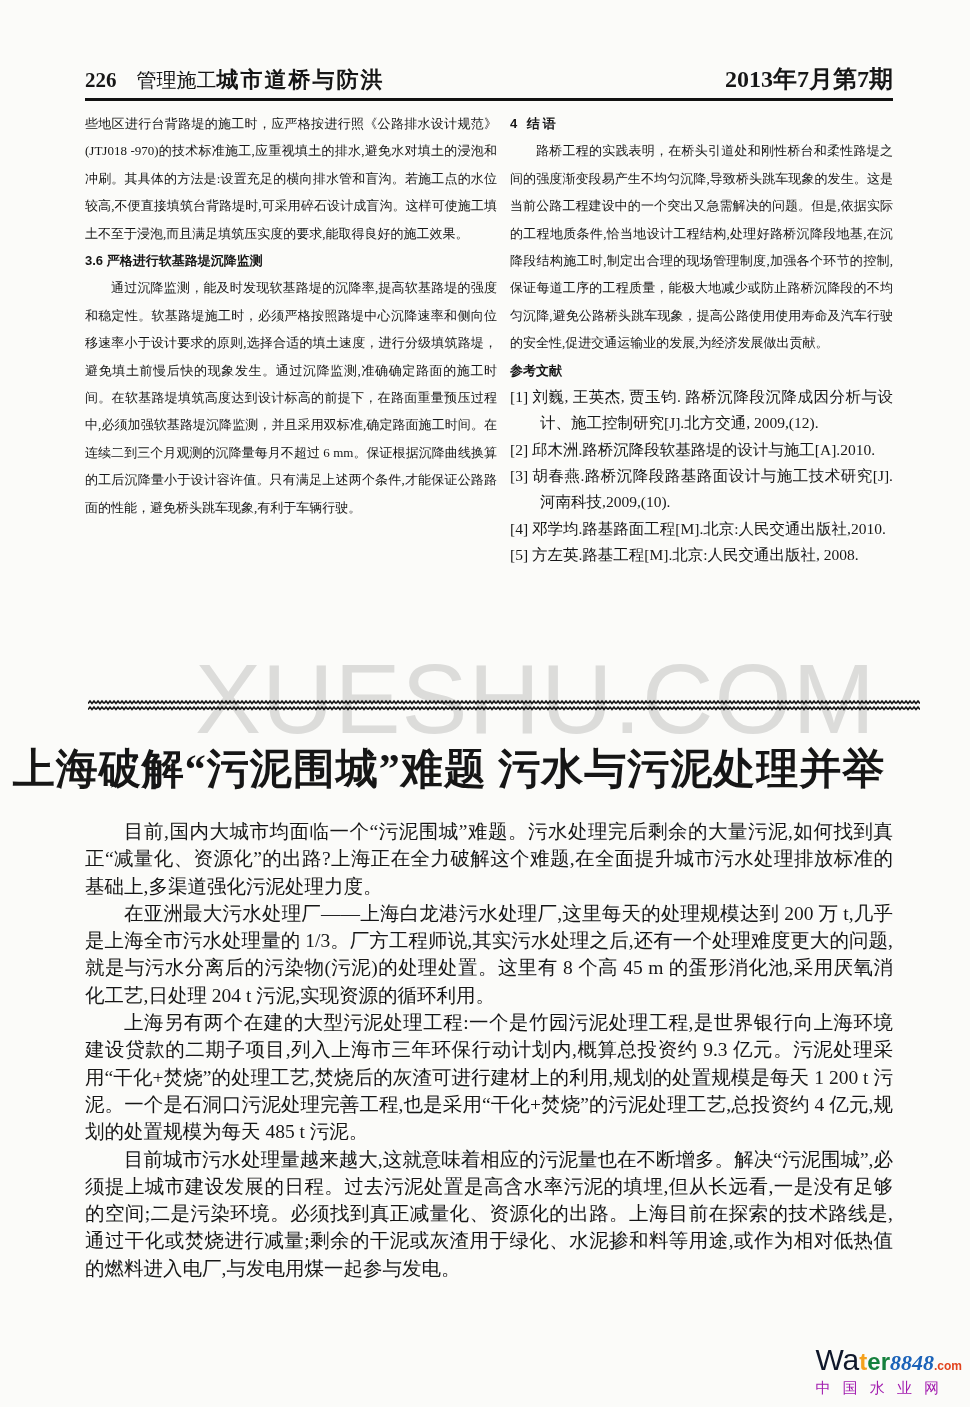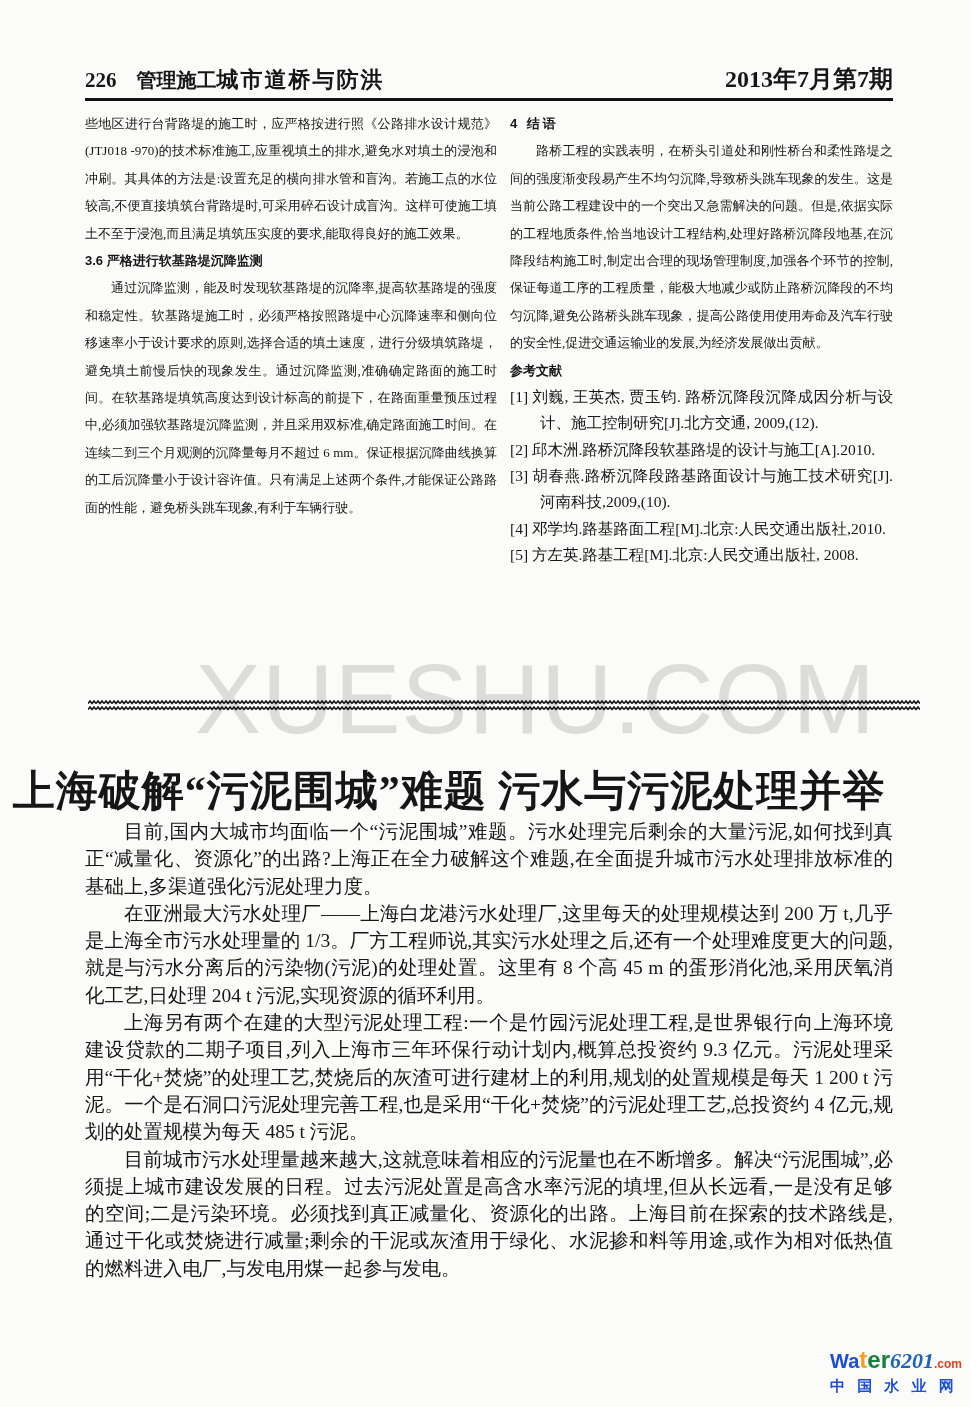--- a/index.html
+++ b/index.html
@@ -14,21 +14,21 @@
   }
   
   .header{
     position:absolute;left:85px;top:63px;width:808px;
     display:flex;align-items:baseline;
     border-bottom:3px solid #121212;
     padding-bottom:3px;
   }
   .header .hl{display:flex;gap:20px;align-items:baseline;}
   .pageno{font-size:21px;font-weight:bold;}
-  .section-name{font-size:20px;font-weight:bold;font-family:"Liberation Sans","DejaVu Sans",sans-serif;}
+  .section-name{font-size:20px;font-weight:normal;font-family:"Liberation Sans","DejaVu Sans",sans-serif;}
   .journal{flex:1;font-size:22px;font-weight:bold;font-family:"Liberation Sans","DejaVu Sans",sans-serif;letter-spacing:2px;}
   .issue{font-size:24px;font-weight:bold;}
   
   .cols{position:absolute;left:85px;top:110px;width:808px;display:flex;z-index:1;}
   .colL{width:412px;margin-right:13px;}
   .colR{width:383px;}
   .cols p{
     margin:0;font-size:13px;line-height:27.4px;
     text-align:justify;text-justify:inter-ideograph;
   }
@@ -56,37 +56,37 @@
     font-family:"Liberation Sans","DejaVu Sans",sans-serif;
     font-size:99px;font-weight:normal;color:#dcdcda;
     letter-spacing:1px;white-space:nowrap;user-select:none;margin-top:14px;
   }
   
   .divider{position:absolute;left:88px;top:699px;z-index:1;}
   
   .a2-title{
     position:absolute;left:0;top:741px;width:898px;z-index:1;
     text-align:center;font-size:42px;font-weight:bold;
-    letter-spacing:1px;white-space:nowrap;margin-top:22px;
+    letter-spacing:1px;white-space:nowrap;
   }
   .a2-body{position:absolute;left:85px;top:818px;width:808px;z-index:1;}
   .a2-body p{
     margin:0;font-size:19.5px;line-height:27.3px;
     text-align:justify;text-justify:inter-ideograph;text-indent:2em;
   }
   
   .logo{position:absolute;right:8px;top:1348px;z-index:1;text-align:left;
         font-family:"Liberation Sans","DejaVu Sans",sans-serif;}
   .logo-line1{white-space:nowrap;line-height:24px;}
-  .lg-blue{color:#1d4ed8;font-size:20px;font-weight:bold;}
+  .lg-blue{color:#0f172a;font-size:30px;font-weight:normal;}
   .lg-orange{color:#f5a11c;font-size:24px;font-weight:bold;}
   .lg-green{color:#15803d;font-size:24px;font-weight:bold;}
   .lg-num{color:#1b62b8;font-size:22px;font-style:italic;font-family:"Liberation Serif","DejaVu Serif",serif;font-weight:bold;}
   .lg-com{color:#e2431e;font-size:12px;font-weight:bold;}
-  .logo-line2{color:#1d4ed8;font-size:15px;font-weight:bold;letter-spacing:4px;line-height:20px;white-space:nowrap;}
+  .logo-line2{color:#a21caf;font-size:15px;font-weight:normal;letter-spacing:4px;line-height:20px;white-space:nowrap;}
 </style>
 </head>
 <body>
 
 <div class="page">
 
   <div class="watermark">XUESHU.COM</div>
 
   <div class="header">
     <div class="hl">
@@ -131,18 +131,18 @@
 
   <div class="a2-body">
     <p>目前,国内大城市均面临一个“污泥围城”难题。污水处理完后剩余的大量污泥,如何找到真正“减量化、资源化”的出路?上海正在全力破解这个难题,在全面提升城市污水处理排放标准的基础上,多渠道强化污泥处理力度。</p>
     <p>在亚洲最大污水处理厂——上海白龙港污水处理厂,这里每天的处理规模达到 200 万 t,几乎是上海全市污水处理量的 1/3。厂方工程师说,其实污水处理之后,还有一个处理难度更大的问题,就是与污水分离后的污染物(污泥)的处理处置。这里有 8 个高 45 m 的蛋形消化池,采用厌氧消化工艺,日处理 204 t 污泥,实现资源的循环利用。</p>
     <p>上海另有两个在建的大型污泥处理工程:一个是竹园污泥处理工程,是世界银行向上海环境建设贷款的二期子项目,列入上海市三年环保行动计划内,概算总投资约 9.3 亿元。污泥处理采用“干化+焚烧”的处理工艺,焚烧后的灰渣可进行建材上的利用,规划的处置规模是每天 1 200 t 污泥。一个是石洞口污泥处理完善工程,也是采用“干化+焚烧”的污泥处理工艺,总投资约 4 亿元,规划的处置规模为每天 485 t 污泥。</p>
     <p>目前城市污水处理量越来越大,这就意味着相应的污泥量也在不断增多。解决“污泥围城”,必须提上城市建设发展的日程。过去污泥处置是高含水率污泥的填埋,但从长远看,一是没有足够的空间;二是污染环境。必须找到真正减量化、资源化的出路。上海目前在探索的技术路线是,通过干化或焚烧进行减量;剩余的干泥或灰渣用于绿化、水泥掺和料等用途,或作为相对低热值的燃料进入电厂,与发电用煤一起参与发电。</p>
   </div>
 
   <div class="logo">
     <div class="logo-line1">
-      <span class="lg-blue">Wa</span><span class="lg-orange">t</span><span class="lg-green">er</span><span class="lg-num">6201</span><span class="lg-com">.com</span>
+      <span class="lg-blue">Wa</span><span class="lg-orange">t</span><span class="lg-green">er</span><span class="lg-num">8848</span><span class="lg-com">.com</span>
     </div>
     <div class="logo-line2">中 国 水 业 网</div>
   </div>
 
 </div>
 
 </body></html>

